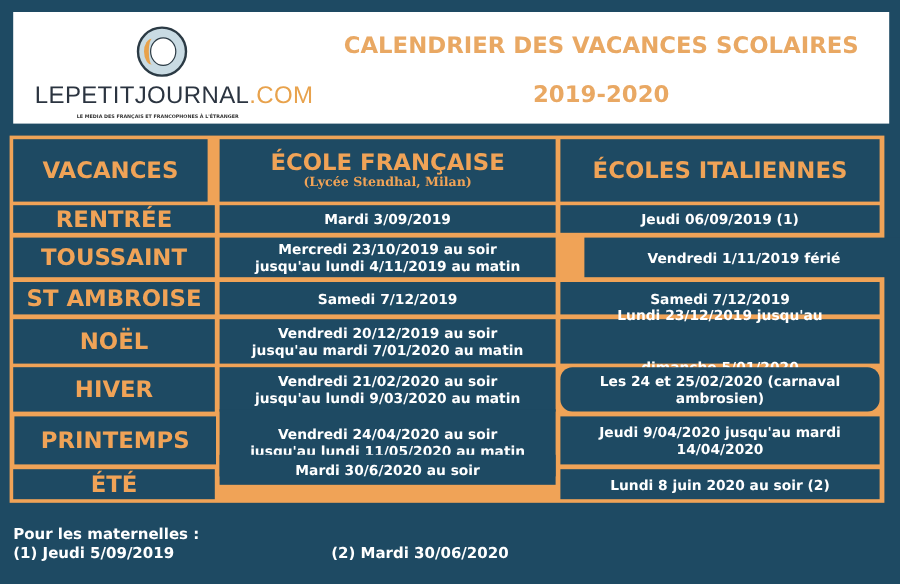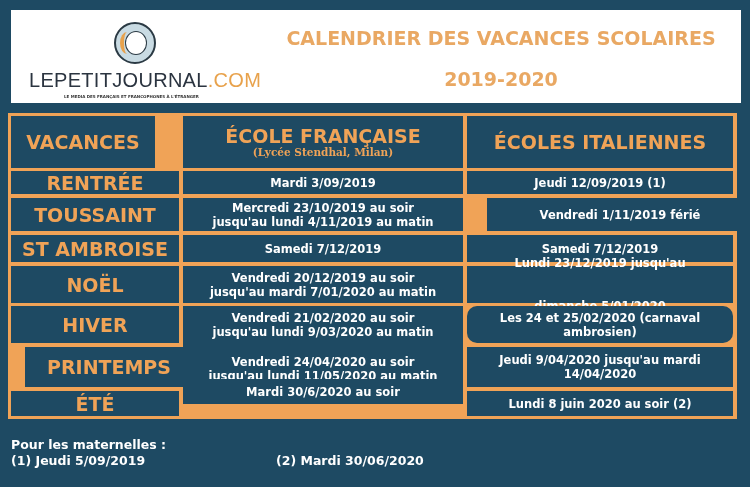--- a/index.html
+++ b/index.html
@@ -35,39 +35,39 @@
     </div>
     <div class="logo-text"><span>LEPETITJOURNAL</span><span class="com">.COM</span></div>
     <div class="logo-tagline">LE MEDIA DES FRANÇAIS ET FRANCOPHONES À L'ÉTRANGER</div>
   </div>
   <div class="title1">CALENDRIER DES VACANCES SCOLAIRES</div>
   <div class="title2">2019-2020</div>
 </div>
 
 <div class="table">
 
-  <div class="cell head" style="left:3px;top:3px;width:144px;height:52px;align-items:center;">
+  <div class="cell head" style="left:3px;top:3px;width:162px;height:52px;align-items:center;">
       <span>VACANCES</span>
     </div>
   <div class="cell head" style="left:175px;top:3px;width:280px;height:52px;">
       <span>ÉCOLE FRANÇAISE</span>
       <span class="sub">(Lycée Stendhal, Milan)</span>
     </div>
   <div class="cell label" style="left:3px;top:58px;width:168px;height:23px;">
       <span>RENTRÉE</span>
     </div>
 
   <div class="cell head" style="left:459px;top:3px;width:266px;height:52px;">
       <span>ÉCOLES ITALIENNES</span>
     </div>
   <div class="cell" style="left:175px;top:58px;width:280px;height:23px;">
       <span>Mardi 3/09/2019</span>
     </div>
   <div class="cell" style="left:459px;top:58px;width:266px;height:23px;">
-      <span>Jeudi 12/09/2019 (1)</span>
+      <span>Jeudi 06/09/2019 (1)</span>
     </div>
 
   <div class="cell label" style="left:3px;top:85px;width:168px;height:33px;">
       <span>TOUSSAINT</span>
     </div>
   <div class="cell" style="left:175px;top:85px;width:280px;height:33px;">
       <span>Mercredi 23/10/2019 au soir</span>
       <span>jusqu'au lundi 4/11/2019 au matin</span>
     </div>
   <div class="cell" style="left:459px;top:85px;width:266px;height:33px;margin-left:20px;">
@@ -101,21 +101,21 @@
     </div>
   <div class="cell" style="left:175px;top:193px;width:280px;height:37px;">
       <span>Vendredi 21/02/2020 au soir</span>
       <span>jusqu'au lundi 9/03/2020 au matin</span>
     </div>
   <div class="cell" style="left:459px;top:193px;width:266px;height:37px;border-radius:10px;">
       <span>Les 24 et 25/02/2020 (carnaval</span>
       <span>ambrosien)</span>
     </div>
 
-  <div class="cell label" style="left:17px;top:234px;width:168px;height:40px;">
+  <div class="cell label" style="left:4px;top:234px;width:168px;height:40px;">
       <span>PRINTEMPS</span>
     </div>
   <div class="cell" style="left:175px;top:228px;width:280px;height:56px;">
       <span>Vendredi 24/04/2020 au soir</span>
       <span>jusqu'au lundi 11/05/2020 au matin</span>
     </div>
   <div class="cell" style="left:459px;top:234px;width:266px;height:40px;">
       <span>Jeudi 9/04/2020 jusqu'au mardi</span>
       <span>14/04/2020</span>
     </div>

